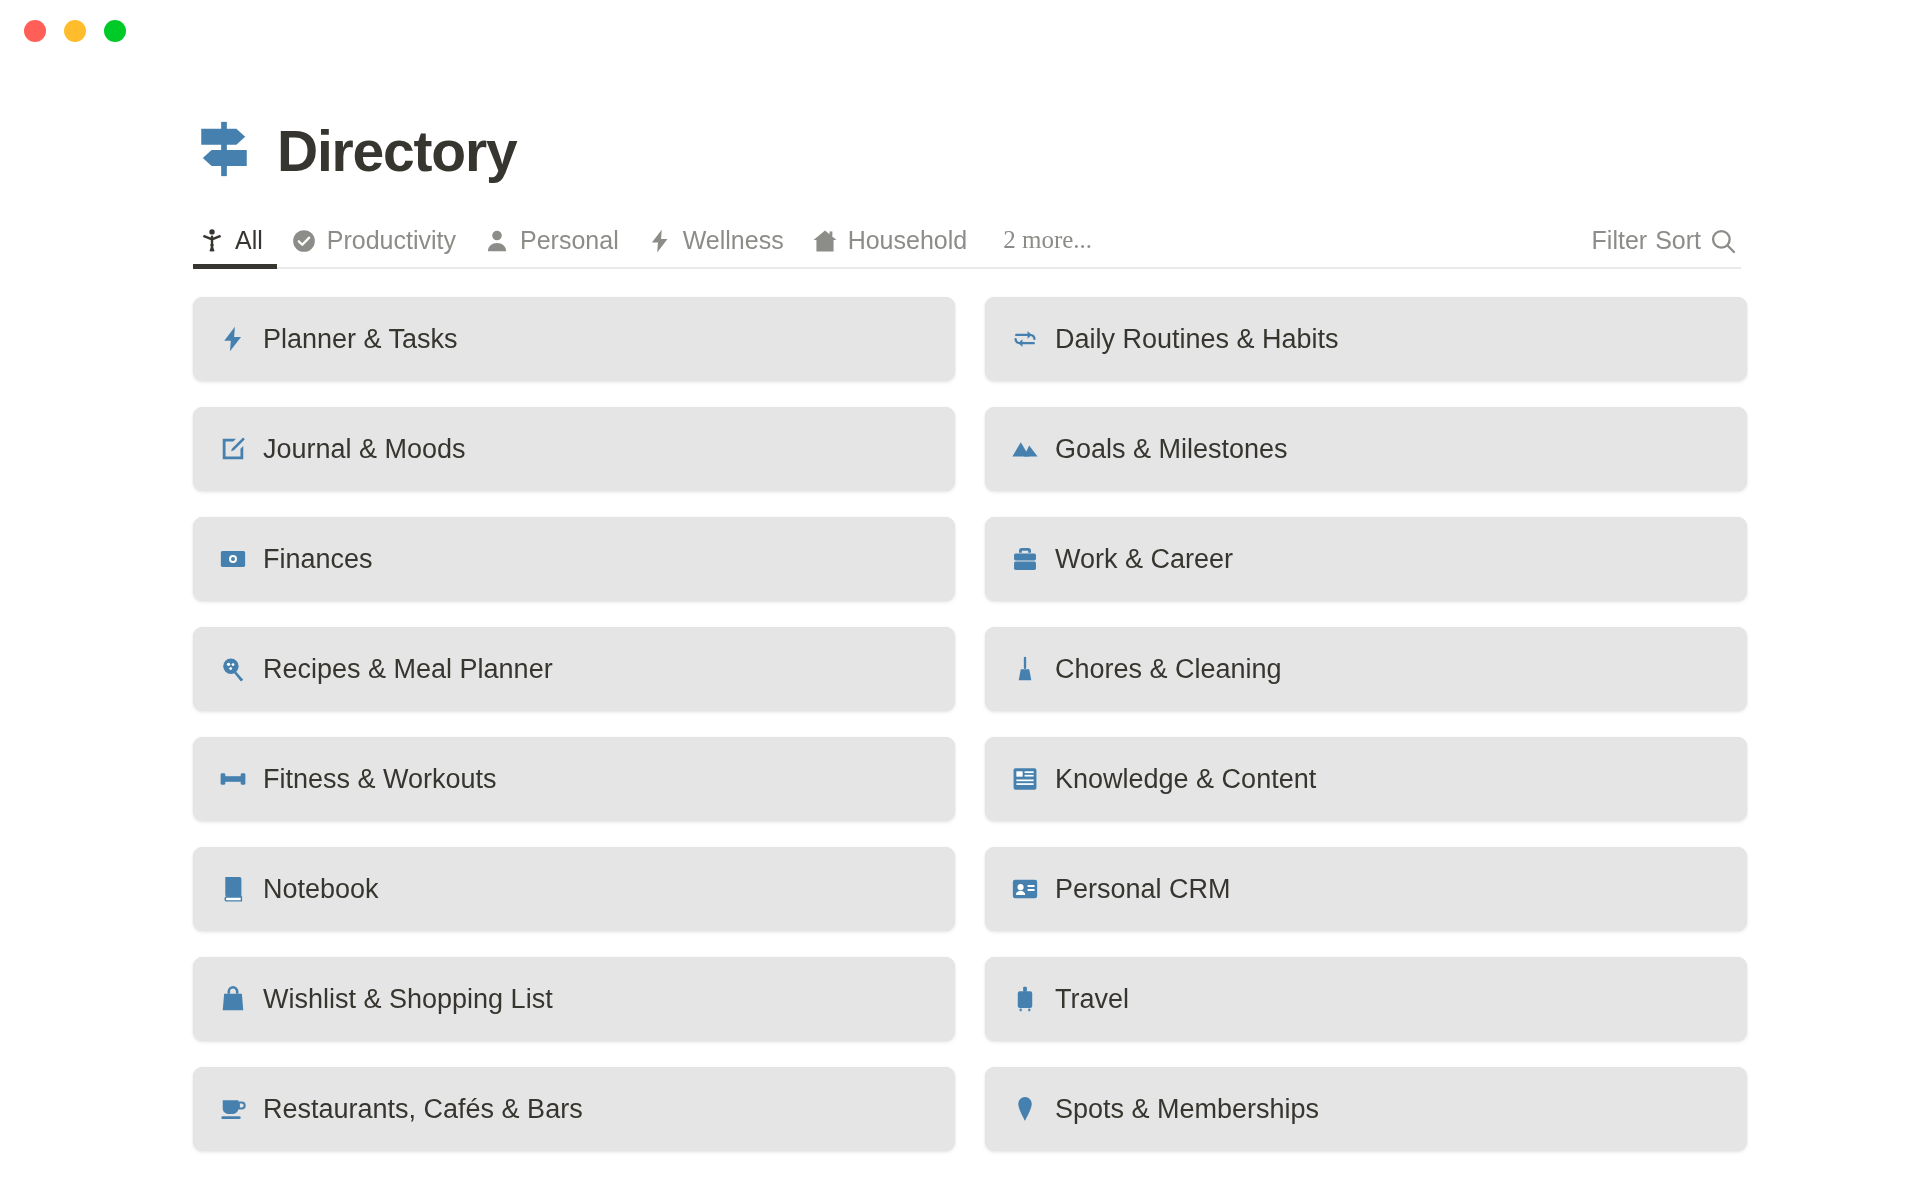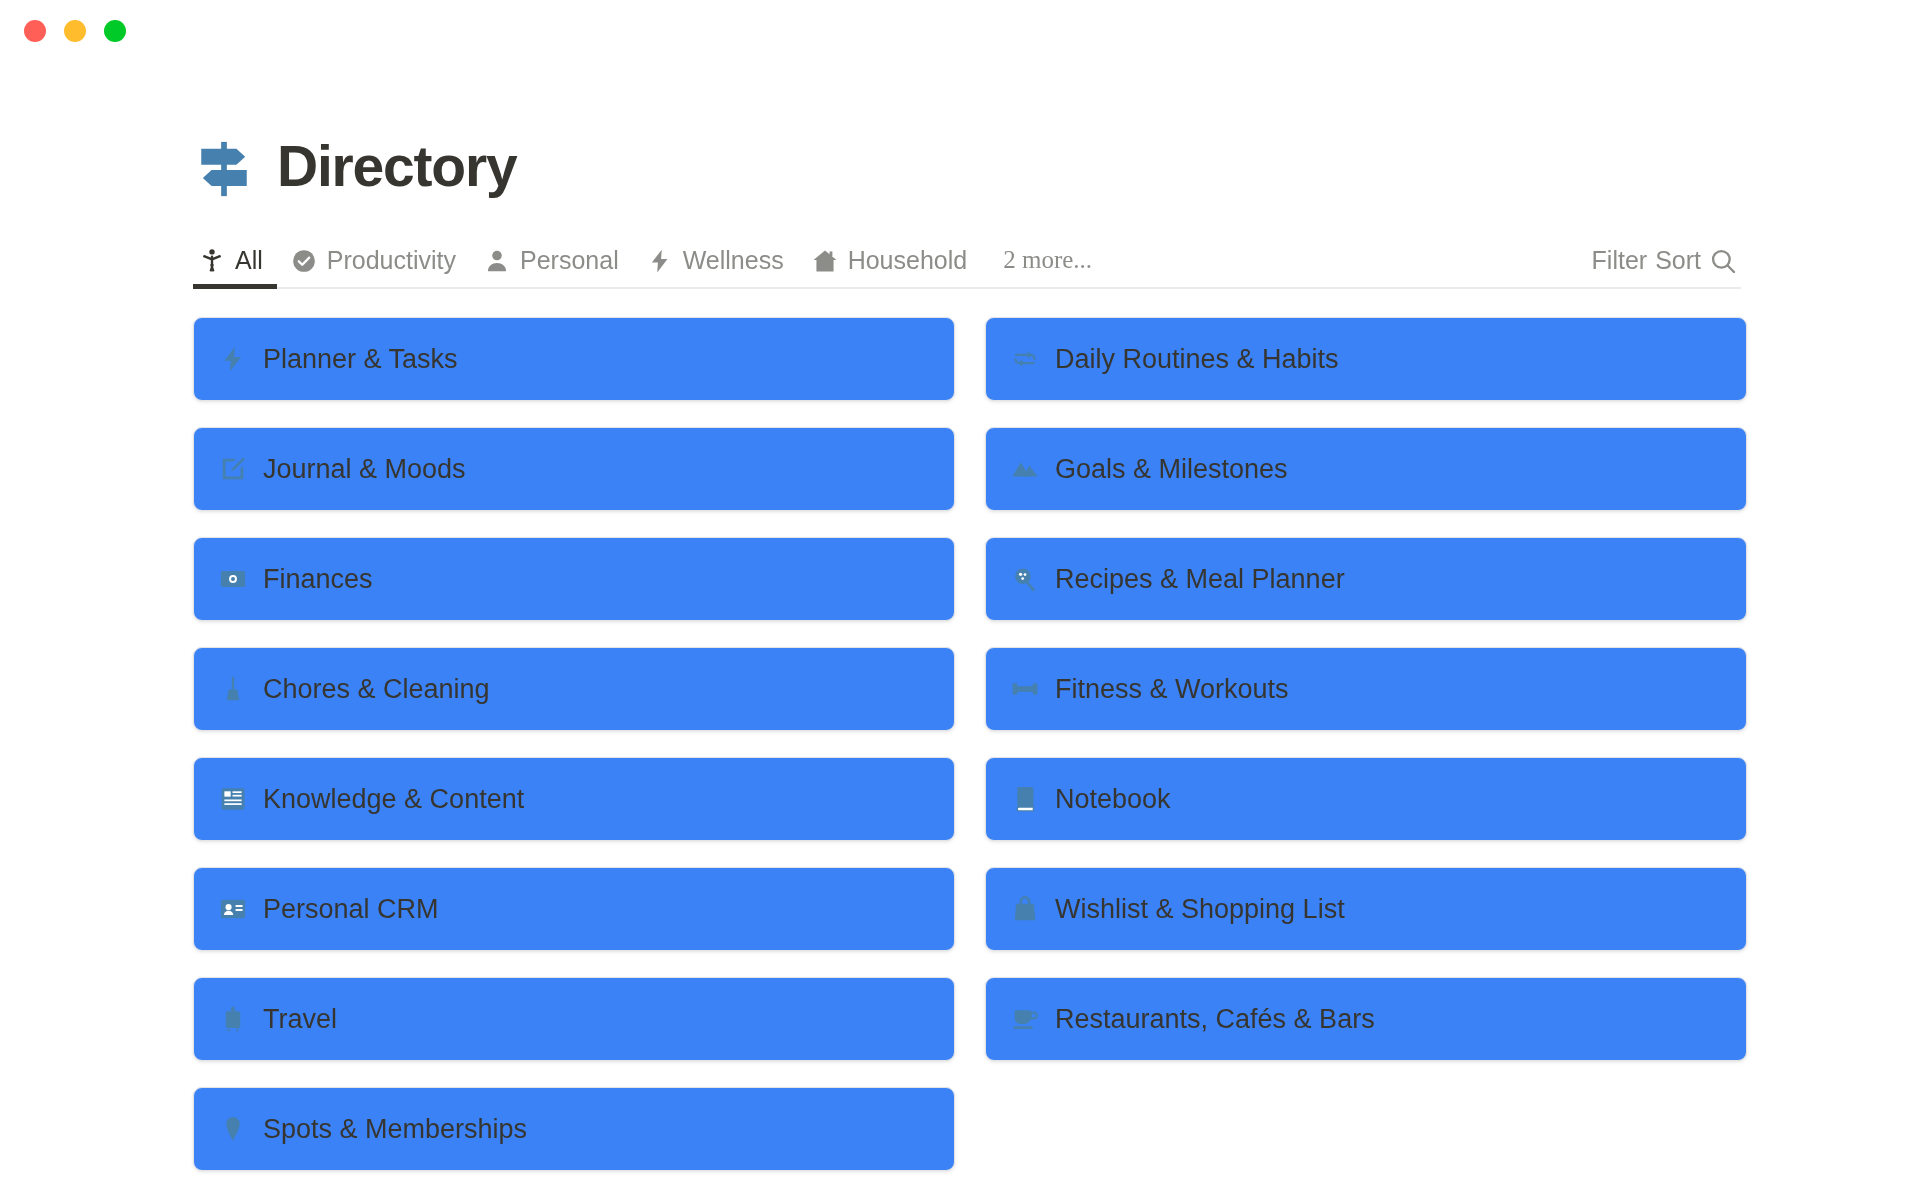--- a/index.html
+++ b/index.html
@@ -37,23 +37,23 @@
   }
 
   
   .page {
     padding-left: 193px;
     padding-right: 150px;
   }
 
   .page-header {
     display: flex;
-    align-items: flex-start;
+    align-items: flex-end;
     gap: 22px;
-    margin-top: 76px;
+    margin-top: 56px;
     margin-bottom: 0;
   }
   .page-icon {
     width: 62px;
     height: 62px;
     flex: 0 0 auto;
     display: block;
   }
   .page-title {
     font-size: 57px;
@@ -126,21 +126,21 @@
   .grid {
     margin-top: 28px;
     display: grid;
     grid-template-columns: 762px 762px;
     column-gap: 30px;
     row-gap: 26px;
     width: 1554px;
   }
   .card {
     height: 84px;
-    background: #3b82f6;
+    background: #e5e5e5;
     border: 1px solid #e4e4e6;
     border-radius: 9px;
     box-shadow: 0 1px 3px rgba(15,15,15,0.08), 0 2px 5px rgba(15,15,15,0.04);
     display: flex;
     align-items: center;
     padding-left: 25px;
     gap: 16px;
     cursor: pointer;
   }
   .card-icon {
@@ -299,20 +299,30 @@
       <span class="card-icon">
         <svg viewBox="0 0 24 24" width="28" height="28">
           <rect x="1.6" y="5.2" width="20.8" height="13.6" rx="1.4" fill="#4580ae"></rect>
           <circle cx="12" cy="12" r="3.4" fill="#ffffff"></circle>
           <circle cx="12" cy="12" r="1.7" fill="#4580ae"></circle>
         </svg>
       </span>
       <span class="card-label">Finances</span>
     </div>
 
+    <div class="card">
+      <span class="card-icon">
+        <svg viewBox="0 0 24 24" width="28" height="28" fill="#4580ae">
+          <path d="M9.1 2.6 h5.8 a2.2 2.2 0 0 1 2.2 2.2 v1.8 h-2.4 V5.0 H9.3 v1.6 H6.9 V4.8 a2.2 2.2 0 0 1 2.2-2.2z"></path>
+          <rect x="2.6" y="7.2" width="18.8" height="6.0" rx="1.4"></rect>
+          <rect x="2.6" y="14.2" width="18.8" height="7.2" rx="1.4"></rect>
+        </svg>
+      </span>
+      <span class="card-label">Work &amp; Career</span>
+    </div>
 
     <div class="card">
       <span class="card-icon">
         <svg viewBox="0 0 24 24" width="28" height="28">
           <circle cx="10.2" cy="9.6" r="6.6" fill="#4580ae"></circle>
           <circle cx="8.2" cy="8.0" r="1.4" fill="#ffffff"></circle>
           <circle cx="12.0" cy="8.2" r="1.2" fill="#ffffff"></circle>
           <circle cx="10.0" cy="11.6" r="1.2" fill="#ffffff"></circle>
           <path d="M14.0 13.6 L20.8 21.2 l-2.0 1.6 -6.2-7.8z" fill="#4580ae"></path>
         </svg>

